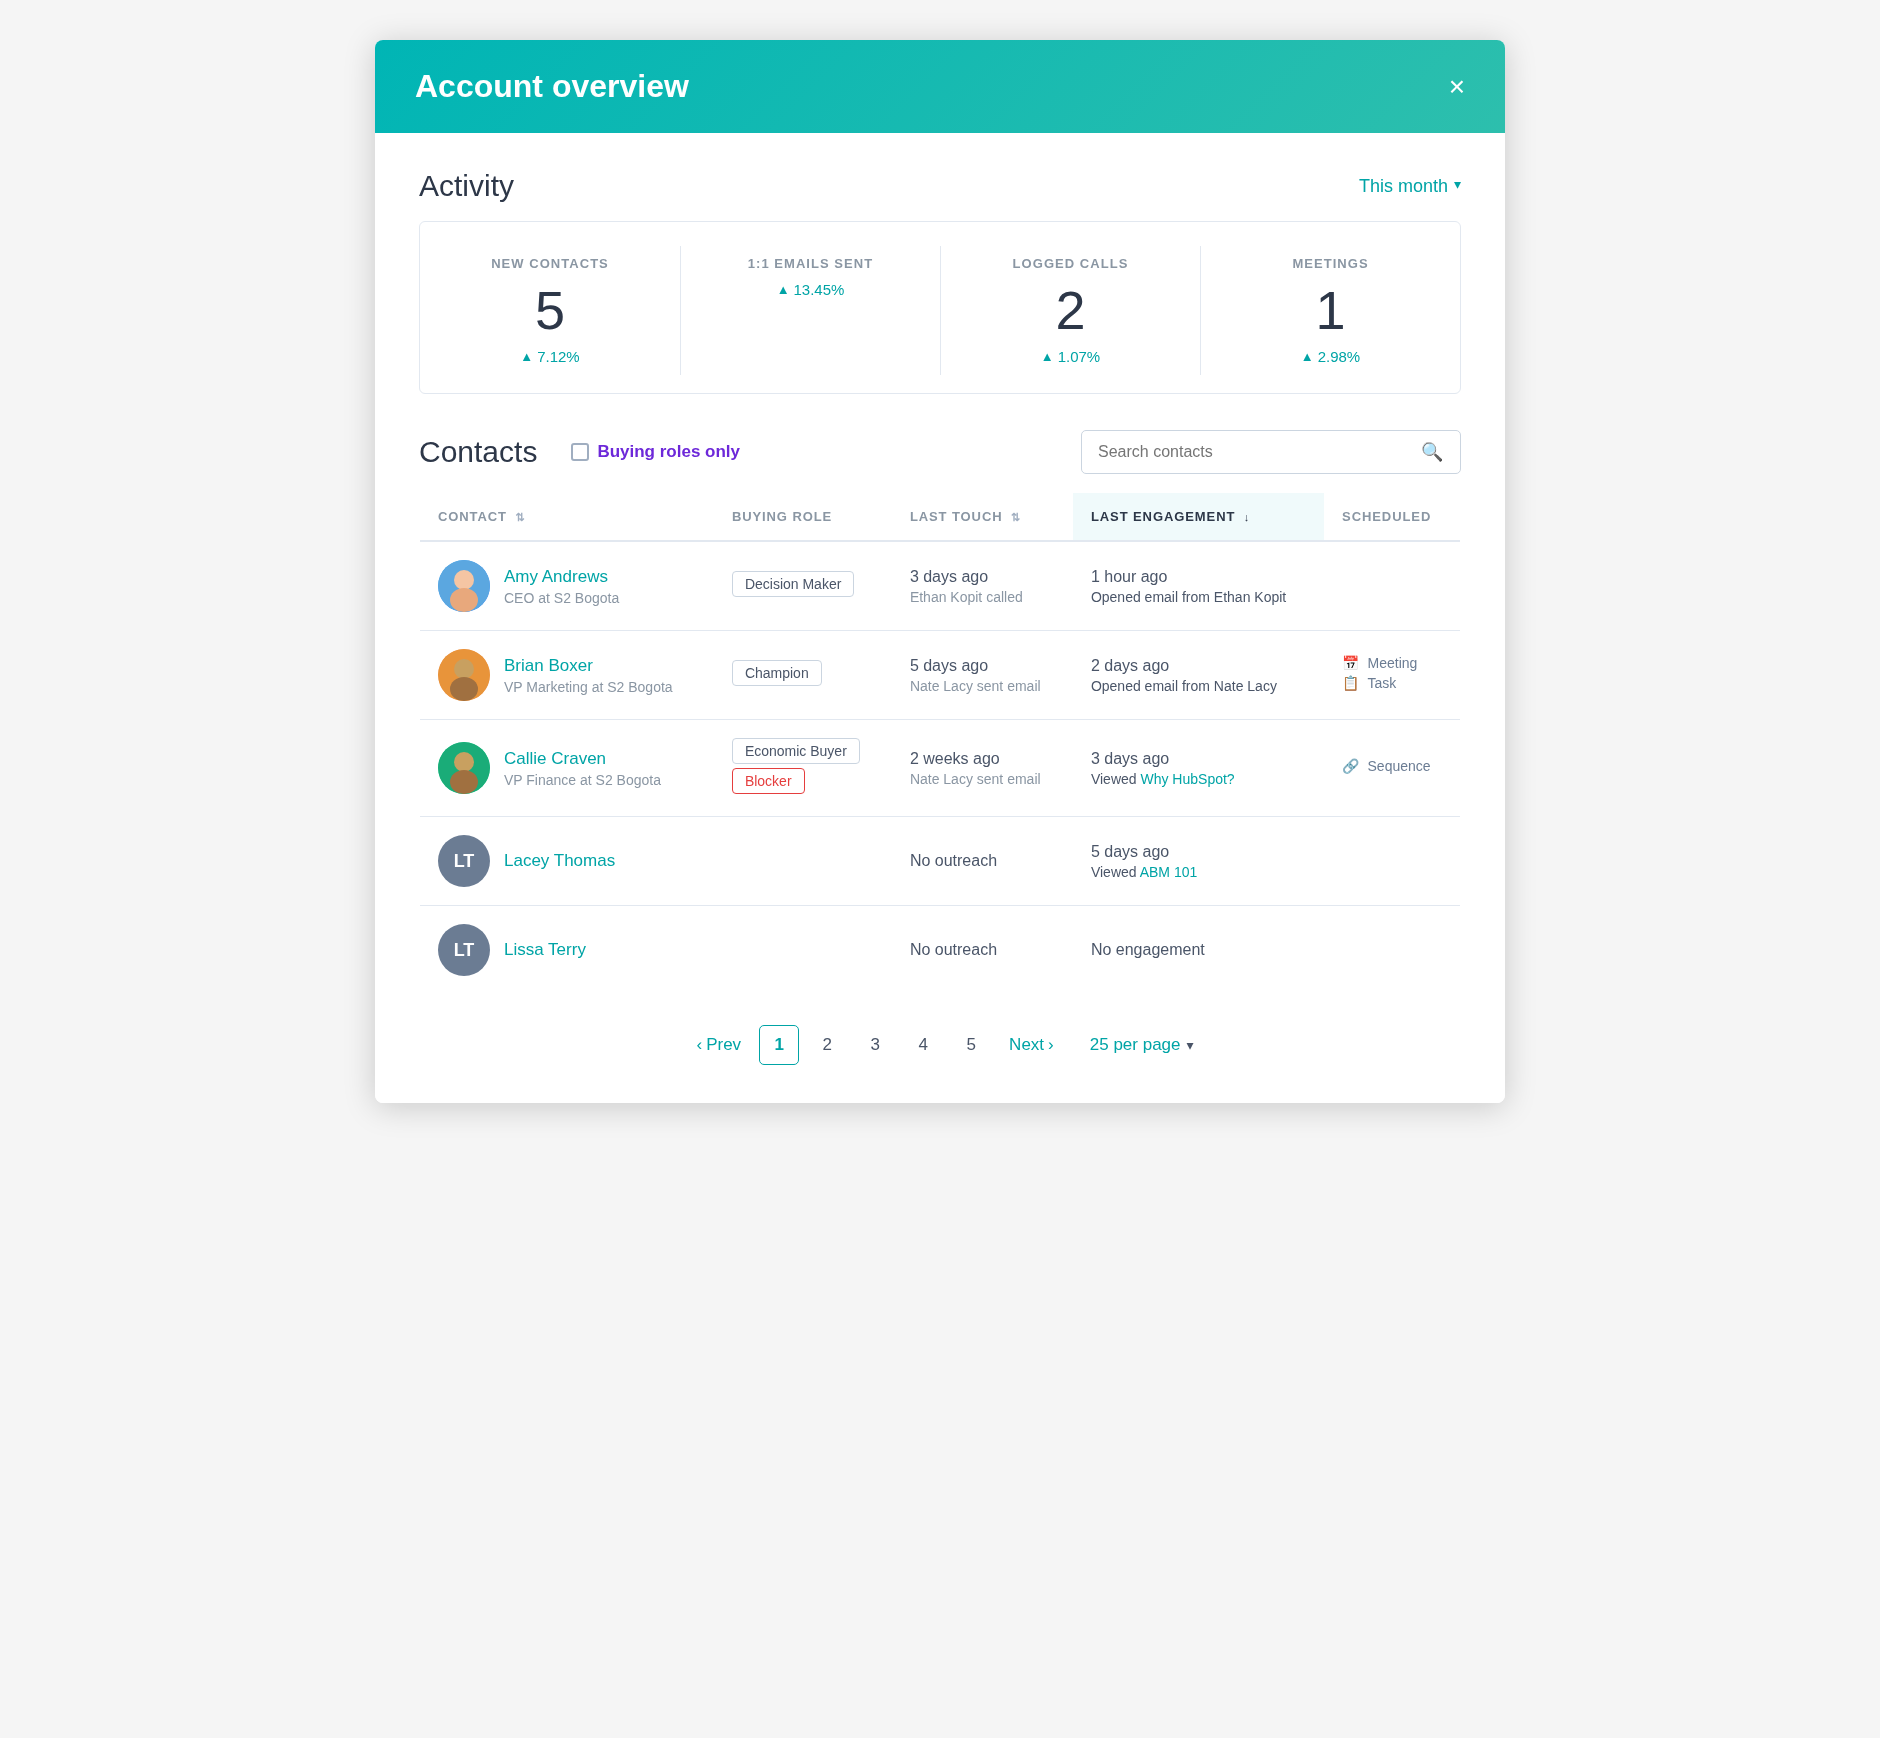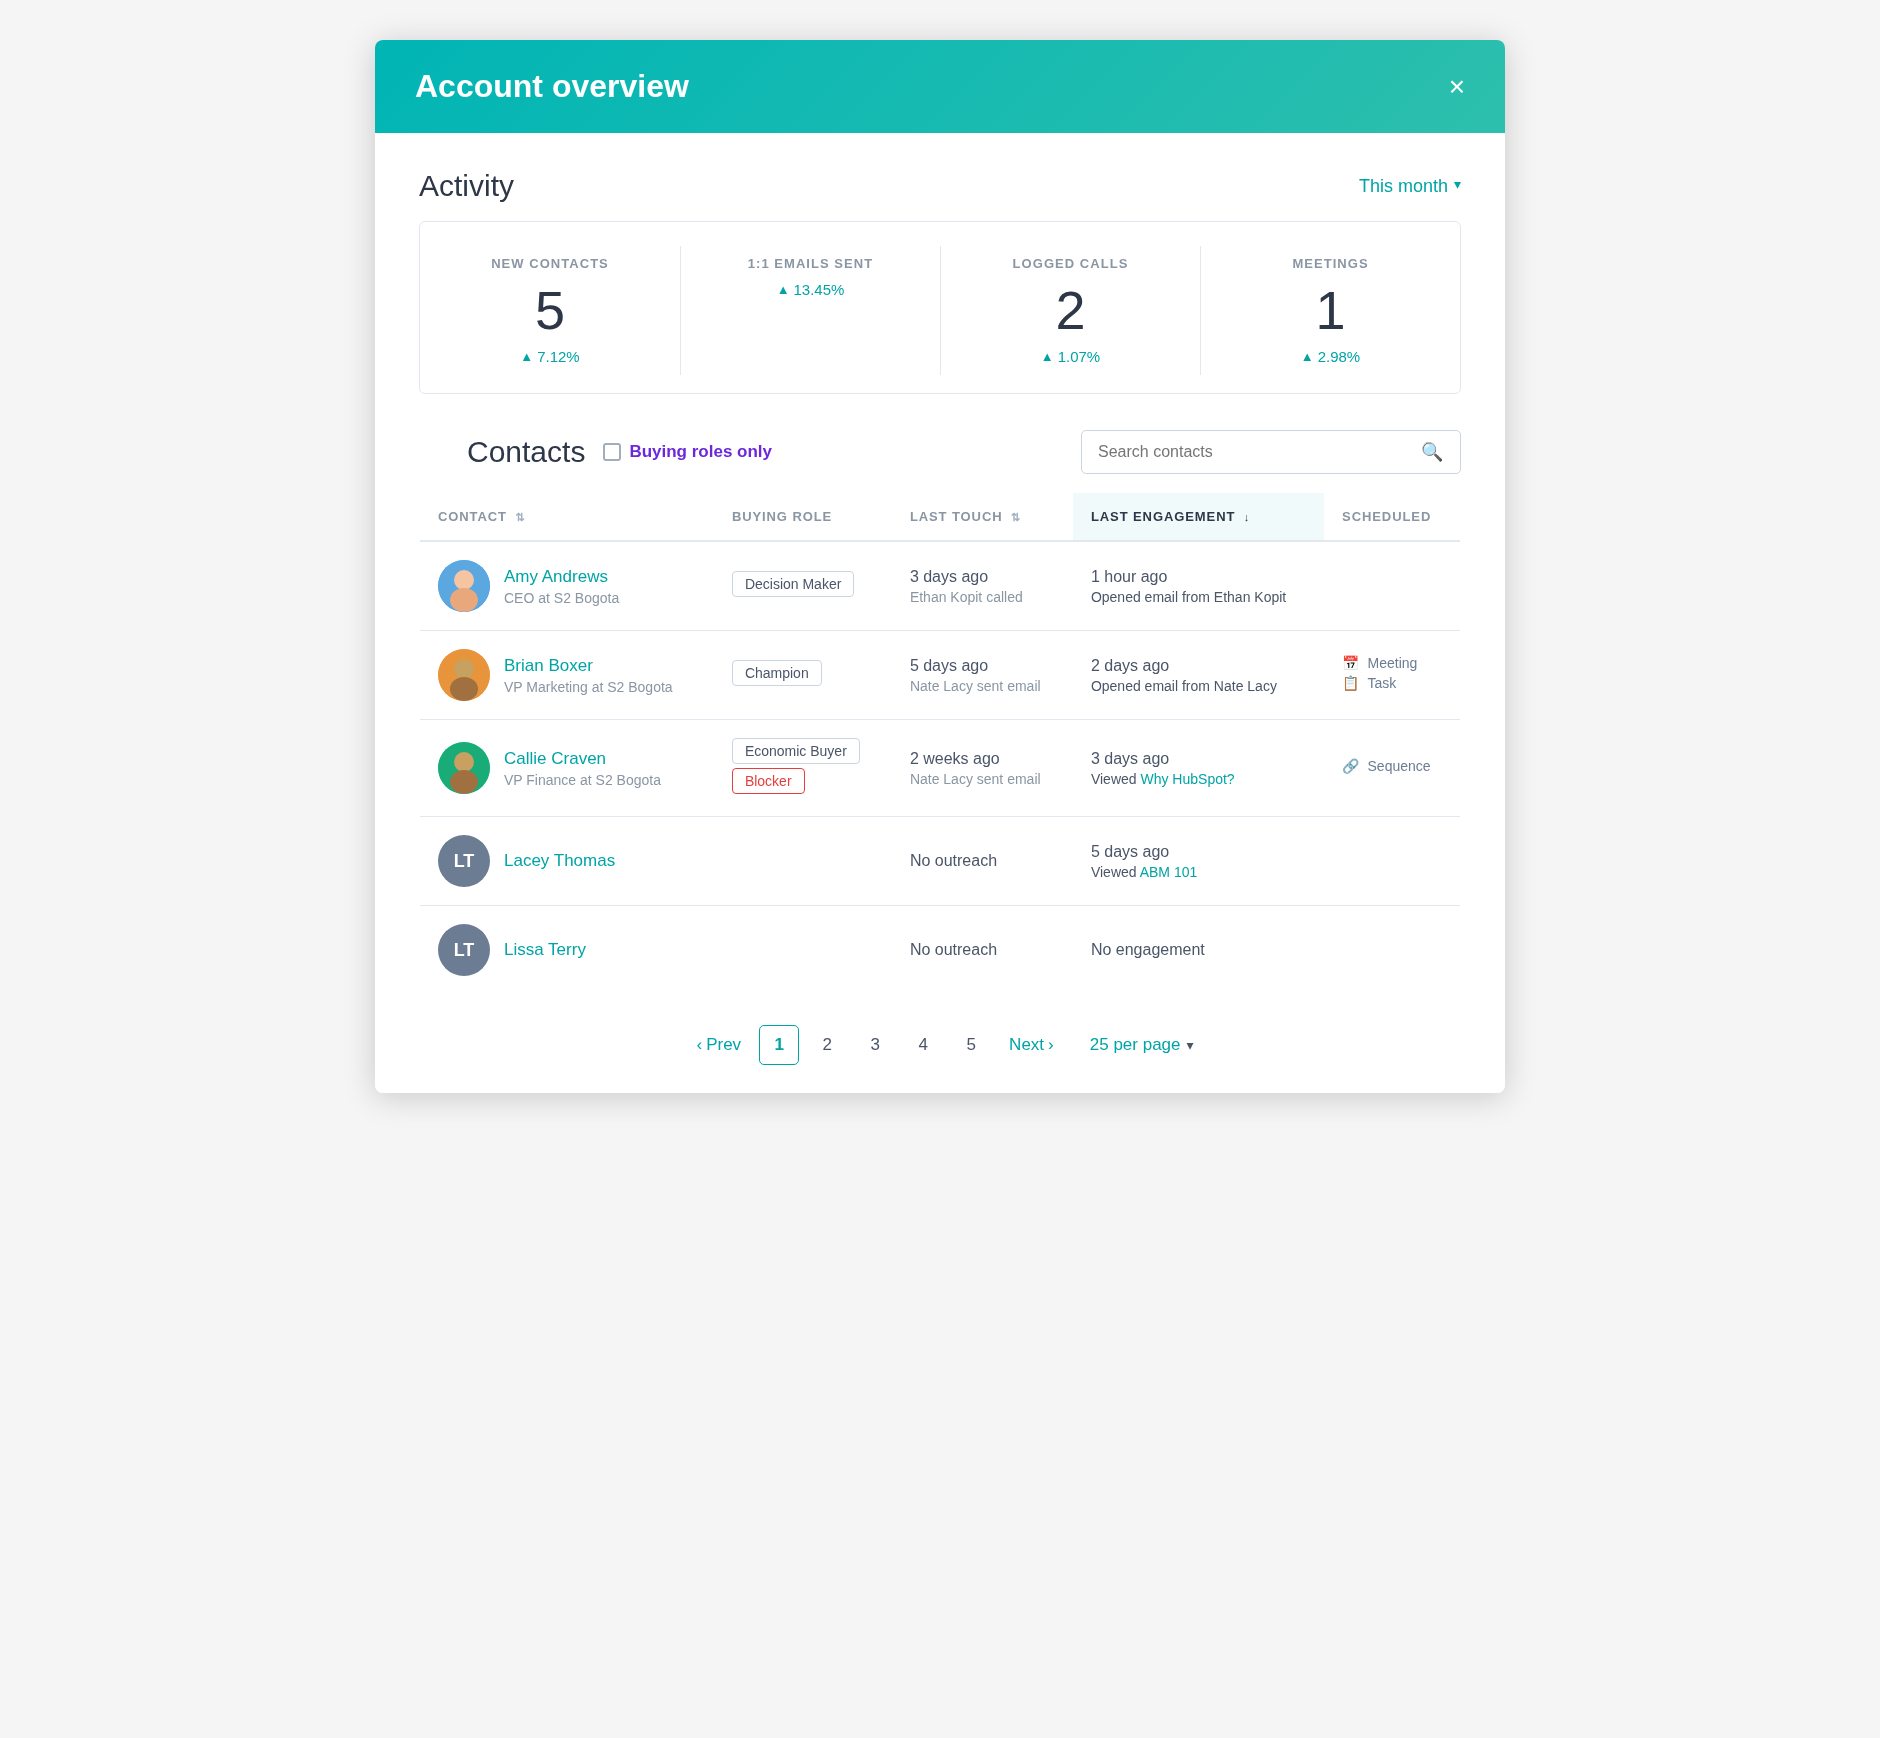--- a/index.html
+++ b/index.html
@@ -1,39 +1,39 @@
 <!DOCTYPE html>
 <html><head>
   <meta charset="utf-8">
   <style>
     * { box-sizing: border-box; margin: 0; padding: 0; }
     body { font-family: -apple-system, BlinkMacSystemFont, 'Segoe UI', Helvetica, Arial, sans-serif; background: #f5f5f5; display: flex; justify-content: center; align-items: flex-start; min-height: 100vh; }
     .modal { width: 1130px; background: #fff; border-radius: 8px; overflow: hidden; box-shadow: 0 4px 32px rgba(0,0,0,0.18); margin: 40px auto; }
     .modal-header { background: linear-gradient(135deg, #00b5b5 0%, #2dbfad 100%); padding: 28px 40px; display: flex; align-items: center; justify-content: space-between; }
     .modal-title { color: #fff; font-size: 32px; font-weight: 600; }
     .close-icon { color: #fff; font-size: 28px; cursor: pointer; line-height: 1; }
-    .modal-body { padding: 36px 44px 18px; background: #fff; }
+    .modal-body { padding: 36px 44px 28px; background: #fff; }
 
     
     .section-header { display: flex; align-items: center; justify-content: space-between; margin-bottom: 18px; }
     .section-title { font-size: 30px; font-weight: 300; color: #2d3748; }
     .filter-btn { color: #00a4a6; font-size: 18px; cursor: pointer; display: flex; align-items: flex-start; gap: 6px; }
     .filter-btn .caret { font-size: 14px; }
 
     .activity-card { border: 1px solid #e2e8f0; border-radius: 6px; padding: 24px 0 18px; display: grid; grid-template-columns: repeat(4, 1fr); margin-bottom: 36px; }
     .activity-item { text-align: center; padding: 10px 16px; }
     .activity-item + .activity-item { border-left: 1px solid #e2e8f0; }
     .activity-label { font-size: 13px; font-weight: 700; letter-spacing: 0.08em; color: #8a96a3; text-transform: uppercase; margin-bottom: 10px; }
     .activity-value { font-size: 54px; font-weight: 300; color: #2d3748; line-height: 1.1; margin-bottom: 8px; }
     .activity-change { font-size: 15px; color: #00a4a6; display: flex; align-items: center; justify-content: center; gap: 4px; }
     .up-arrow { color: #00a4a6; font-size: 13px; }
 
     
     .contacts-header { display: flex; align-items: center; justify-content: space-between; margin-bottom: 18px; }
-    .contacts-title-row { display: flex; align-items: center; gap: 18px; margin-left: 48px; }
+    .contacts-title-row { display: flex; align-items: center; gap: 34px; }
     .contacts-title { font-size: 30px; font-weight: 300; color: #2d3748; }
     .buying-roles-check { display: flex; align-items: center; gap: 8px; cursor: pointer; font-size: 17px; color: #6d28d9; font-weight: bold; }
     .checkbox { width: 18px; height: 18px; border: 2px solid #a0aec0; border-radius: 3px; background: #fff; display: inline-block; }
     .search-box { display: flex; align-items: center; border: 1px solid #cbd5e0; border-radius: 5px; padding: 10px 16px; width: 380px; gap: 10px; background: #fff; }
     .search-box input { border: none; outline: none; font-size: 16px; color: #a0aec0; width: 100%; background: transparent; }
     .search-icon { color: #a0aec0; font-size: 18px; }
 
     
     .contacts-table { width: 100%; border-collapse: collapse; border: 1px solid #e2e8f0; border-radius: 6px; overflow: hidden; }
     .contacts-table thead tr { background: #fff; border-bottom: 2px solid #e2e8f0; }

